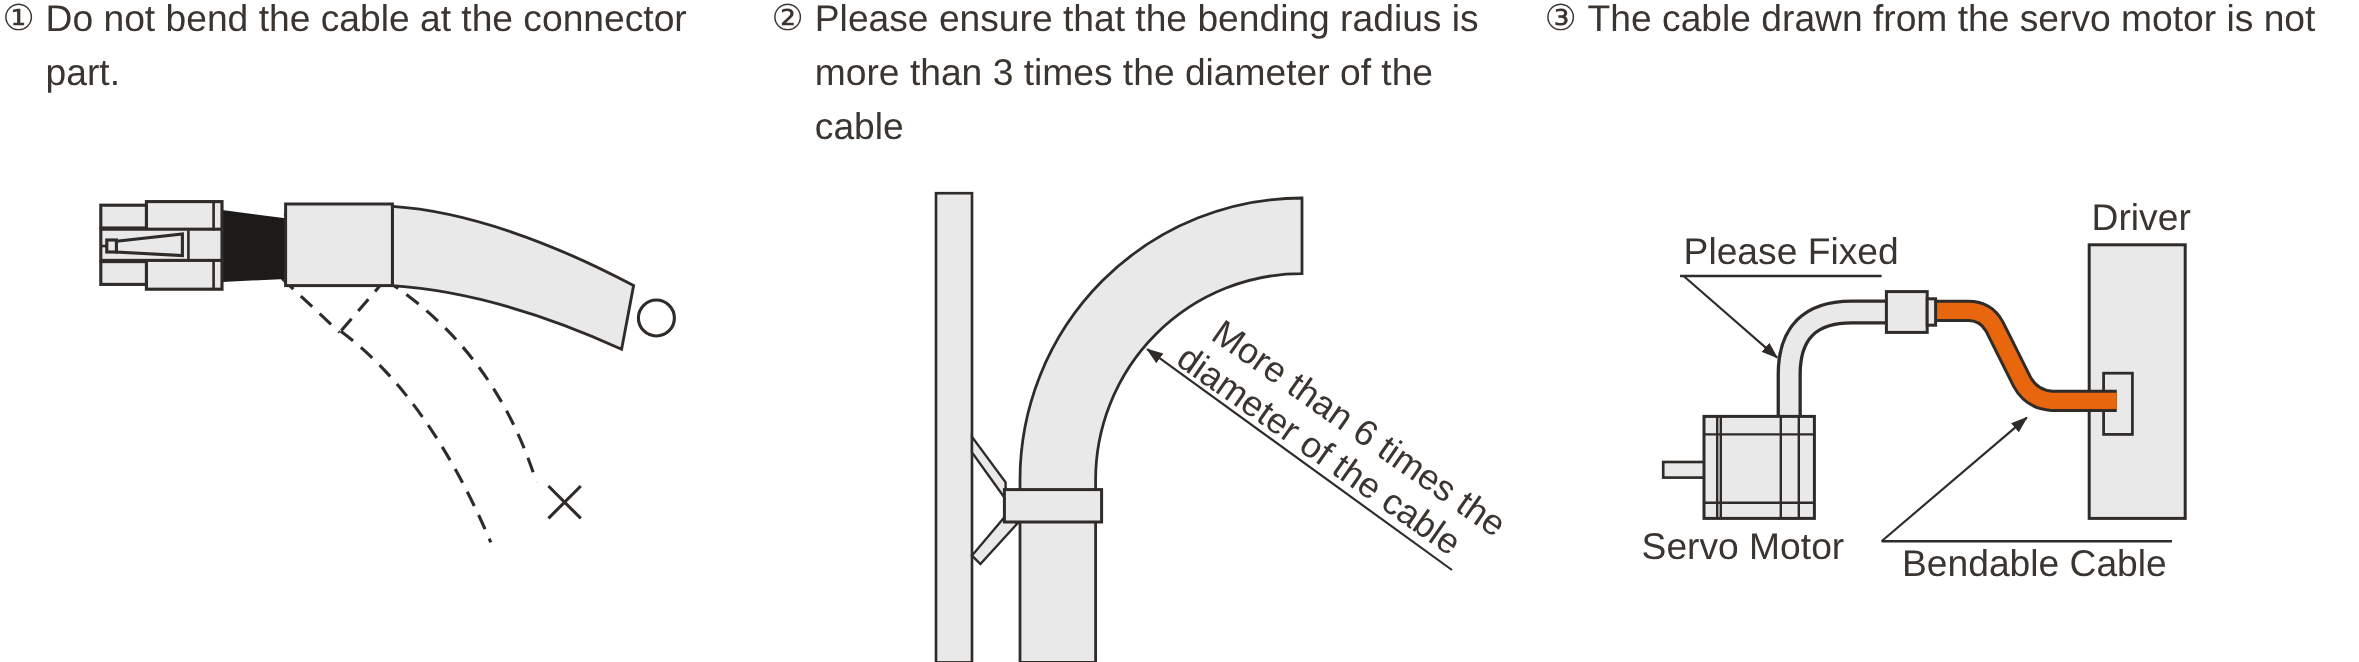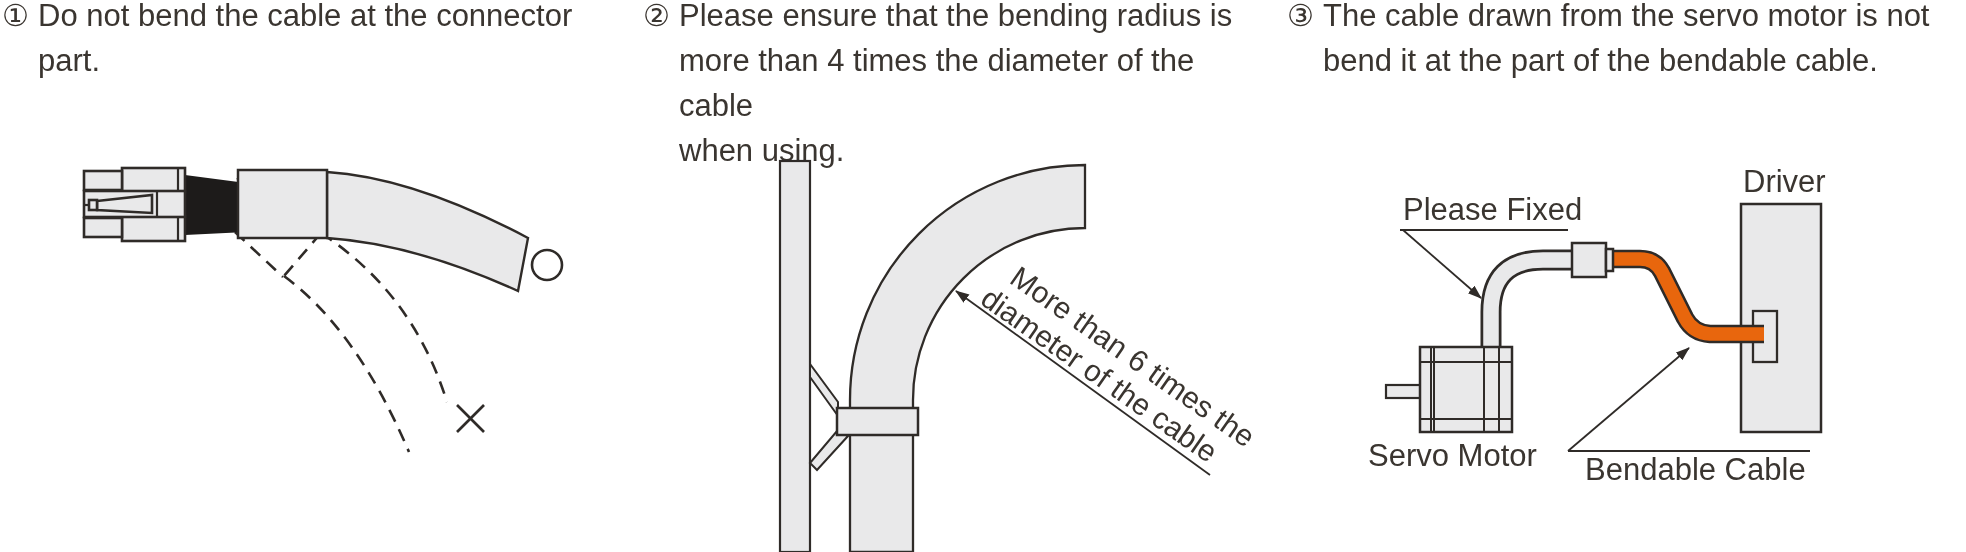--- a/index.html
+++ b/index.html
@@ -30,30 +30,28 @@
     <span class="marker">①</span>
     <div class="note-lines">
       <div>Do not bend the cable at the connector part.</div>
     </div>
   </div>
 
   <div class="note n2">
     <span class="marker">②</span>
     <div class="note-lines">
       <div>Please ensure that the bending radius is</div>
-      <div>more than 4 times the diameter of the cable</div>
-      <div>when using.</div>
+      <div>more than 3 times the diameter of the cable</div>
     </div>
   </div>
 
   <div class="note n3">
     <span class="marker">③</span>
     <div class="note-lines">
       <div>The cable drawn from the servo motor is not</div>
-      <div>bend it at the part of the bendable cable.</div>
     </div>
   </div>
 
   <svg class="diagram-svg" viewBox="0 0 1966 552">
     <defs>
       <marker id="arrow" markerUnits="userSpaceOnUse" markerWidth="18" markerHeight="14" refX="13" refY="5" orient="auto">
         <path d="M0 0 L14 5 L0 10 Z" fill="#2f2b28"></path>
       </marker>
       <pattern id="hatch" patternUnits="userSpaceOnUse" width="10" height="10">
         <path d="M-1 -1 L11 11" stroke="#36322e" stroke-width="2.2"></path>

